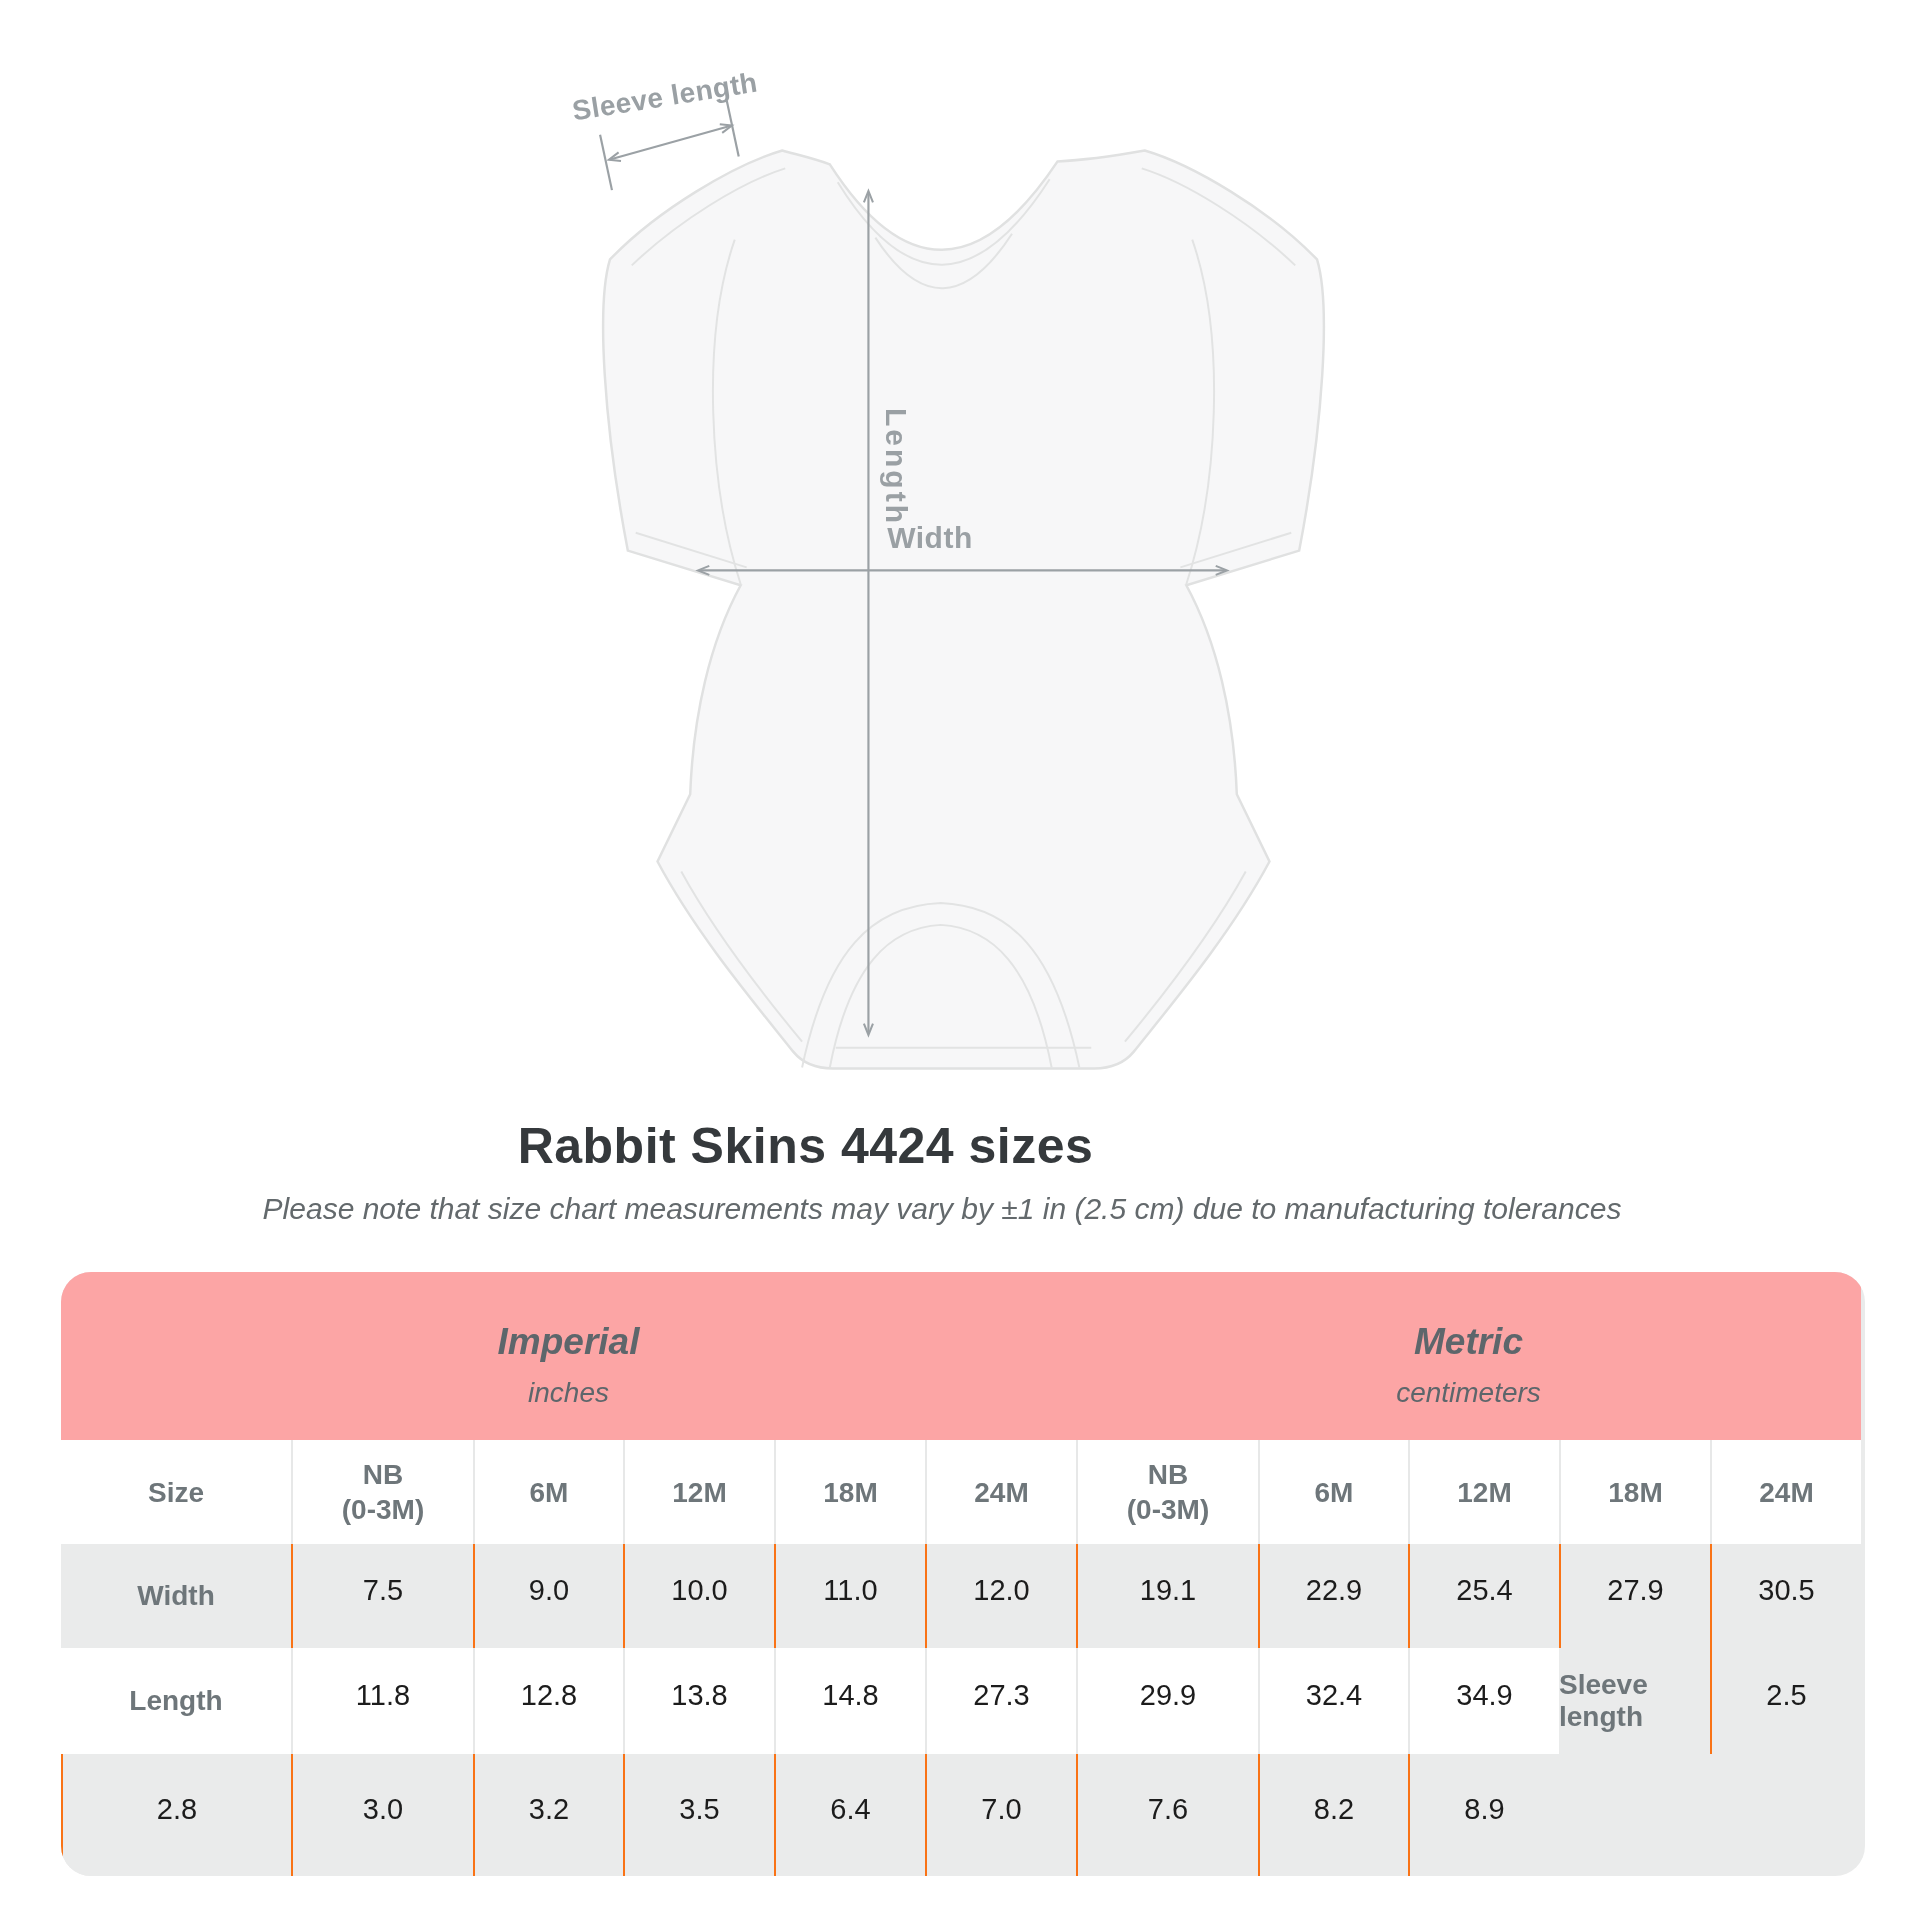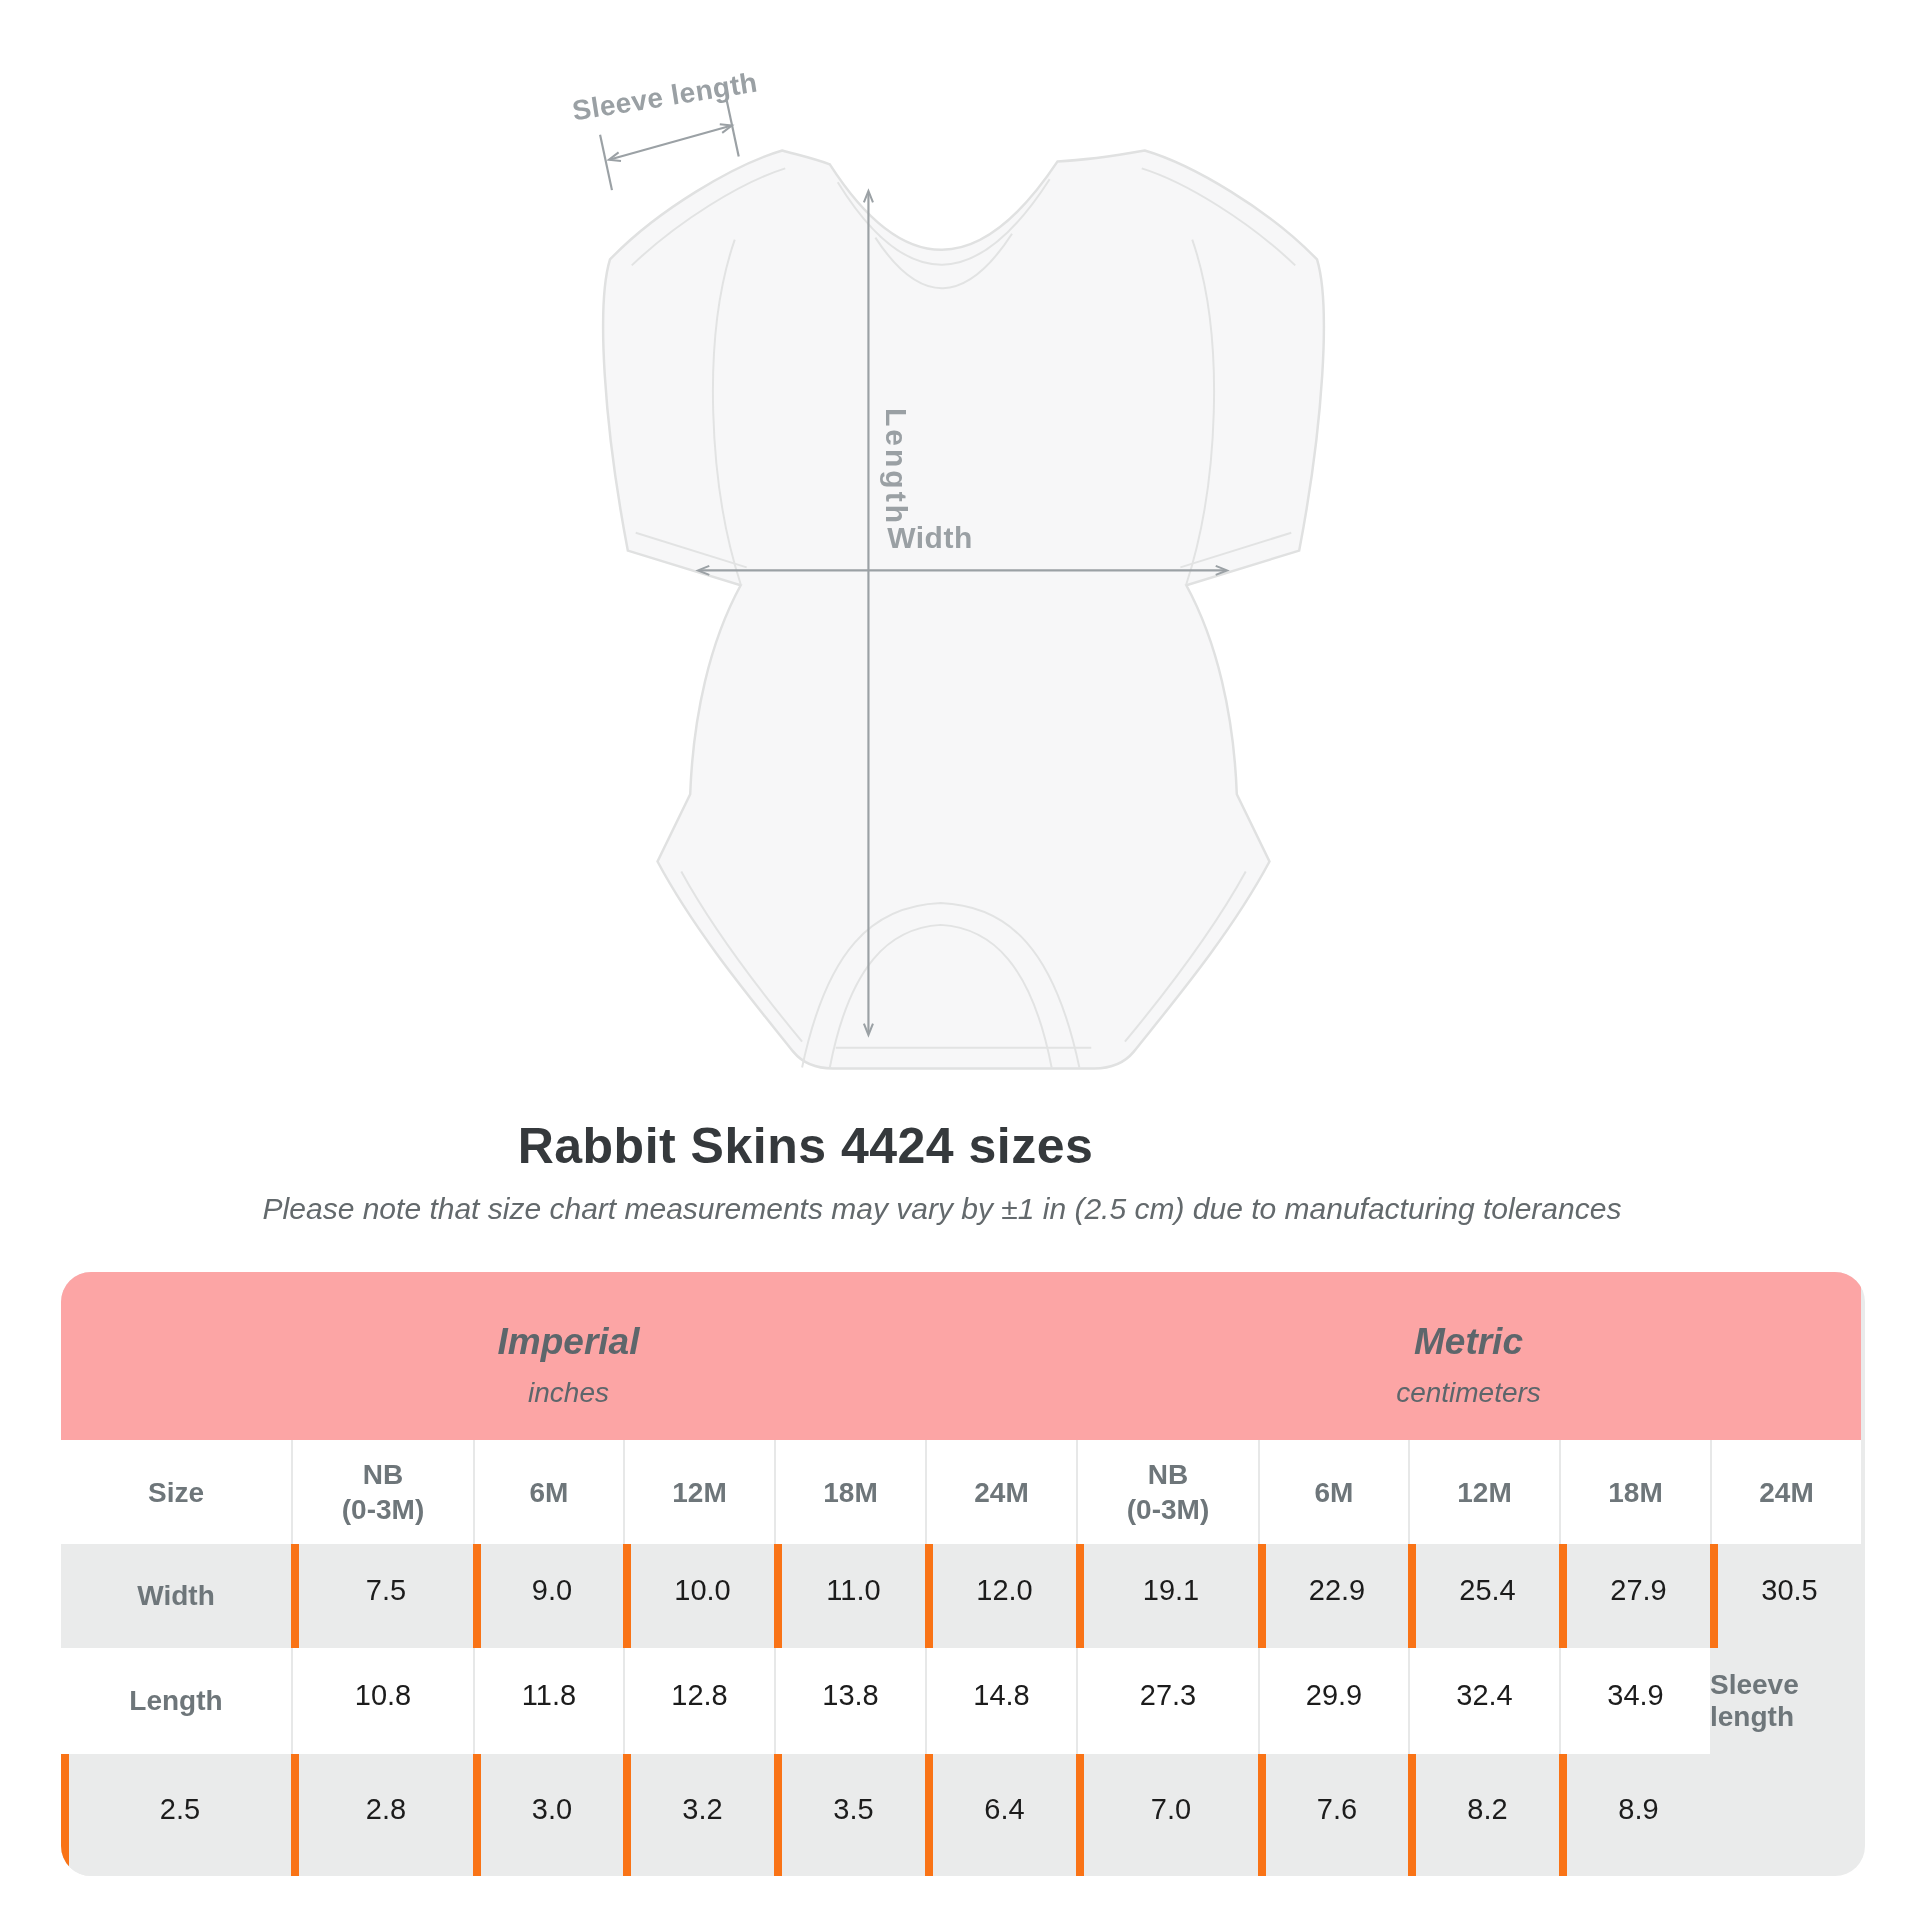--- a/index.html
+++ b/index.html
@@ -39,21 +39,21 @@
   .c{display:flex;align-items:center;justify-content:center;}
   .band{grid-row:1;background:#fca5a5;flex-direction:column;padding-top:18px;}
   .band-imperial{grid-column:1 / 7;}
   .band-metric{grid-column:7 / 12;}
   .sec-label{font-size:37px;font-weight:bold;font-style:italic;color:#5d666b;}
   .sec-unit{font-size:28px;font-style:italic;color:#5d666b;margin-top:14px;}
   .hdr{background:#ffffff;font-weight:bold;color:#6e767a;font-size:28px;
        white-space:pre-line;text-align:center;line-height:1.25;}
   .hdr.sep{border-left:2px solid #e7e8e8;}
   .row-gray{background:#eaebeb;}
-  .row-gray.sep{border-left:8px solid #f97316;}
+  .row-gray.sep{border-left:2px solid #f97316;}
   .row-white{background:#ffffff;}
   .row-white.sep{border-left:2px solid #e7e8e8;}
   .row-label{font-weight:bold;color:#6e767a;font-size:28px;}
   .val{color:#1c1c1c;font-size:29px;}
   .datacell{padding-bottom:12px;}
 </style>
 </head>
 <body>
 
 <div class="figure-wrap">
@@ -148,21 +148,20 @@
   <div class="c row-gray sep val datacell">10.0</div>
   <div class="c row-gray sep val datacell">11.0</div>
   <div class="c row-gray sep val datacell">12.0</div>
   <div class="c row-gray sep val datacell">19.1</div>
   <div class="c row-gray sep val datacell">22.9</div>
   <div class="c row-gray sep val datacell">25.4</div>
   <div class="c row-gray sep val datacell">27.9</div>
   <div class="c row-gray sep val datacell">30.5</div>
 
   <div class="c row-white row-label">Length</div>
-  <div class="c row-white sep val datacell">10.8</div>
   <div class="c row-white sep val datacell">11.8</div>
   <div class="c row-white sep val datacell">12.8</div>
   <div class="c row-white sep val datacell">13.8</div>
   <div class="c row-white sep val datacell">14.8</div>
   <div class="c row-white sep val datacell">27.3</div>
   <div class="c row-white sep val datacell">29.9</div>
   <div class="c row-white sep val datacell">32.4</div>
   <div class="c row-white sep val datacell">34.9</div>
 
   <div class="c row-gray row-label">Sleeve length</div>

